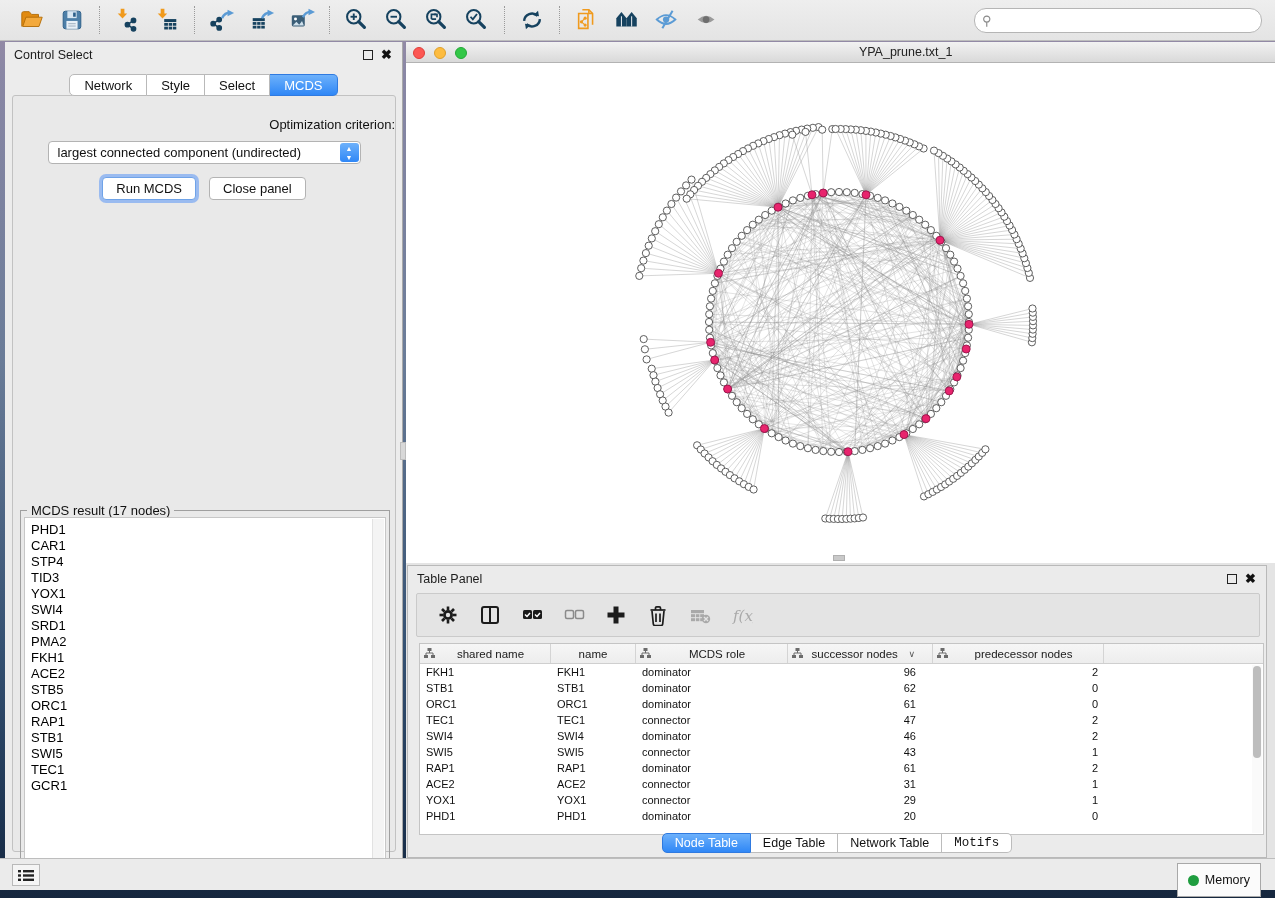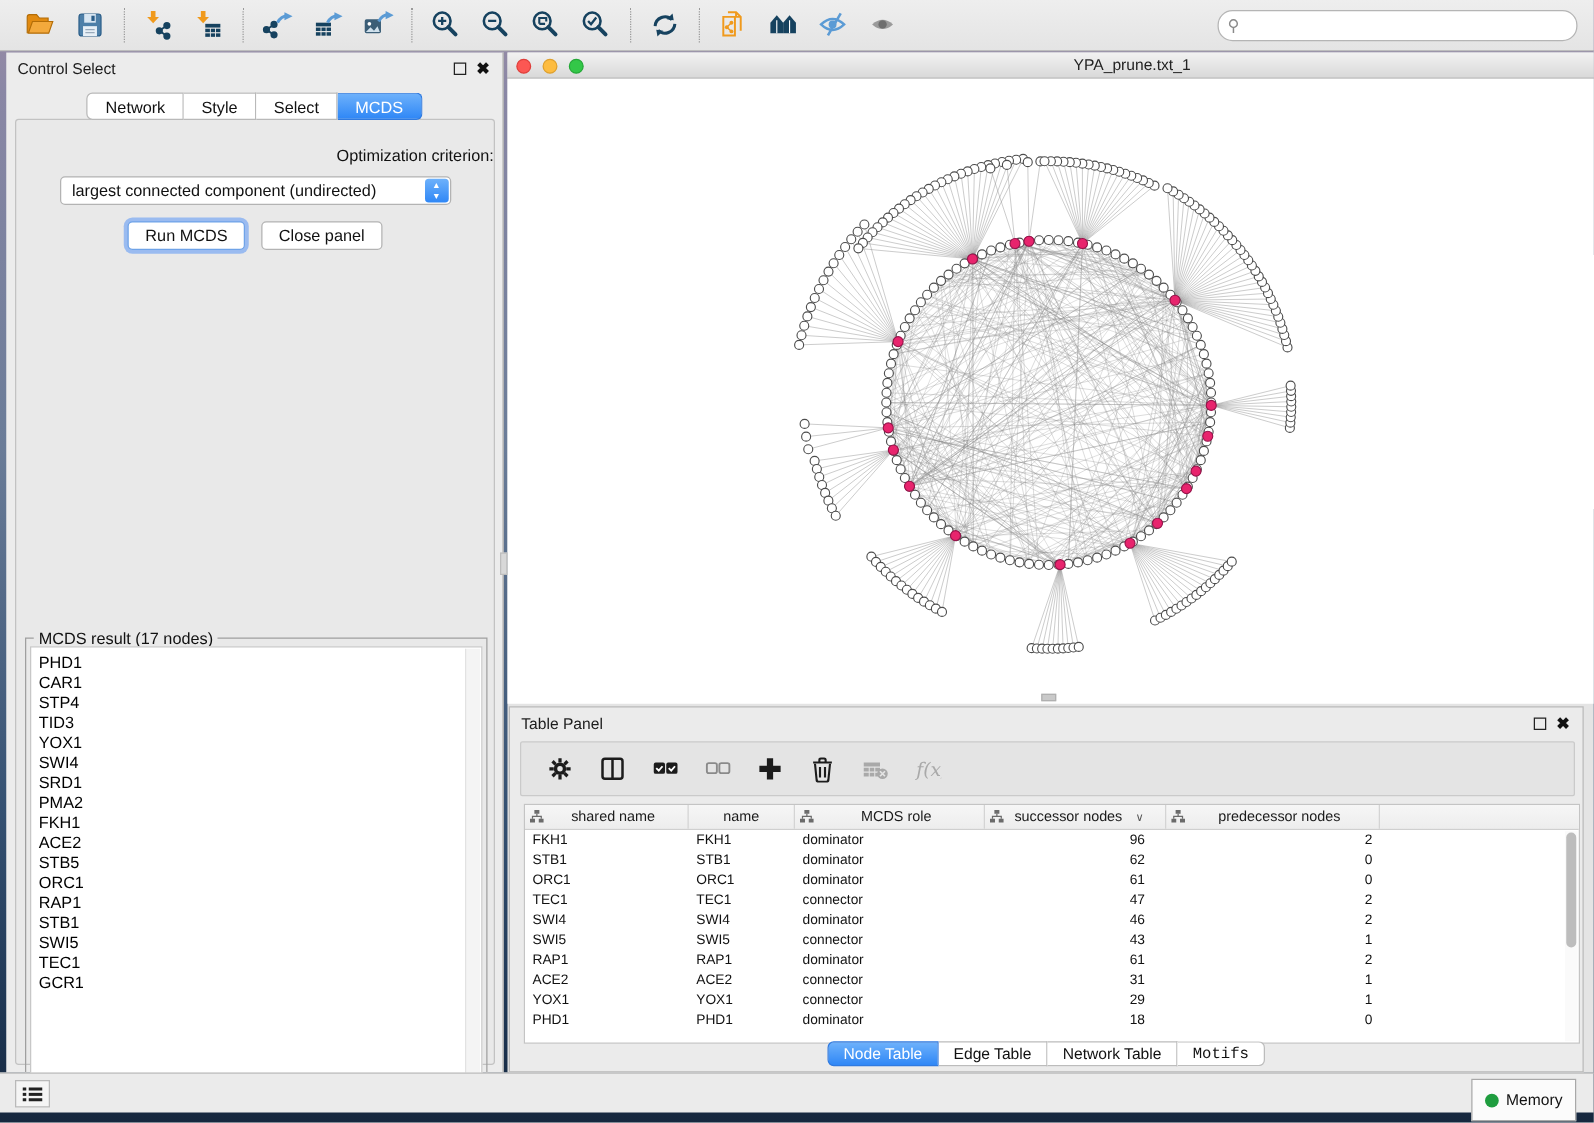--- a/index.html
+++ b/index.html
@@ -1418,21 +1418,21 @@
             <div class="td c0">YOX1</div>
             <div class="td c1">YOX1</div>
             <div class="td c2">connector</div>
             <div class="td c3">29</div>
             <div class="td c4">1</div>
           </div>
           <div class="tr">
             <div class="td c0">PHD1</div>
             <div class="td c1">PHD1</div>
             <div class="td c2">dominator</div>
-            <div class="td c3">18</div>
+            <div class="td c3">20</div>
             <div class="td c4">0</div>
           </div>
         </div>
       <div id="tp-vscroll">
           <div id="tp-vthumb"></div>
         </div>
     </div>
     <div id="tp-tabs">
         <div class="tp-tab active">Node Table</div>
         <div class="tp-tab">Edge Table</div>

